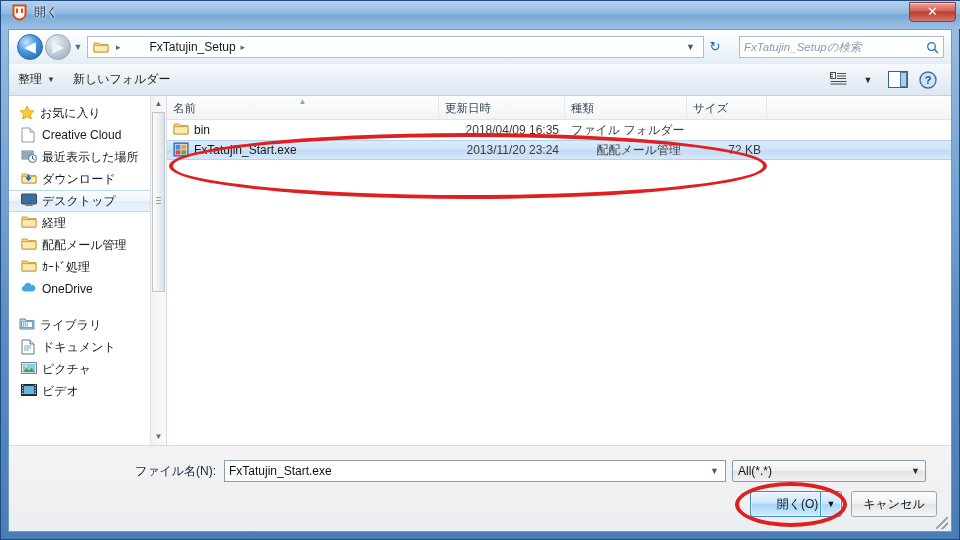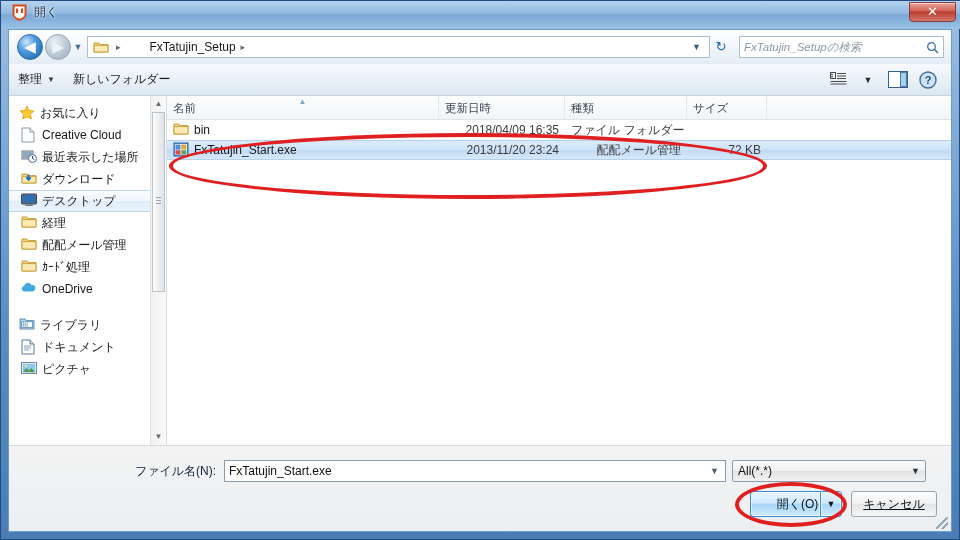--- a/index.html
+++ b/index.html
@@ -62,21 +62,21 @@
     display: flex; align-items: center; padding: 0 2px;
     font-size: 12px; color: #1a1a1a;
   }
   .crumb-folder-ico { width: 16px; height: 14px; margin: 0 2px 0 3px; position: relative; }
   .crumb-sep { color: #666; font-size: 9px; padding: 0 5px; }
   .crumb-item { color: #16191c; font-size: 12px; cursor: pointer; margin-left: 24px; }
   .crumb-caret { margin-left: auto; color: #3c5a7a; font-size: 9px; padding-right: 6px; cursor: pointer;}
   .refresh-btn { width: 22px; height: 22px; color:#1d6bb5; font-size: 13px; text-align:center; line-height:21px; cursor:pointer; }
 
   .searchbox {
-    width: 205px; height: 22px; margin-right: 7px; margin-left: 7px;
+    width: 205px; height: 22px; margin-right: 7px; margin-left: 13px;
     background: #ffffff; border: 1px solid #a9bdd4;
     display: flex; align-items: center; padding: 0 4px;
   }
   .searchbox .ph { flex: 1; font-size: 11.5px; color: #8d9aa8; font-style: italic; }
   .searchbox .mag { color: #3572b0; font-size: 13px; }
 
   
   .toolbar {
     position: absolute; left: 0; top: 34px; width: 100%; height: 32px;
     background: linear-gradient(180deg,#f6f9fc 0%, #e8eff7 55%, #dce7f2 100%);
@@ -189,21 +189,21 @@
     width: 22px;
     background: linear-gradient(180deg,#e9f4fd 0%, #cfe8fb 45%, #a9d6f6 52%, #cfeafd 100%);
     border: 1px solid #3c8ccd; border-radius: 0 3px 3px 0;
     font-size: 9px; color: #0b1620; display: flex; align-items: center; justify-content: center;
     box-shadow: inset 0 0 0 1px rgba(255,255,255,.6);
   }
   .plain-btn {
     width: 86px; height: 26px;
     background: linear-gradient(180deg,#fdfdfd 0%, #f2f2f2 46%, #e4e4e4 52%, #f6f6f6 100%);
     border: 1px solid #9aa5b0; border-radius: 3px;
-    font-size: 12px; color: #0b1620; display: flex; align-items: center; justify-content: center; cursor: pointer; text-decoration: underline;
+    font-size: 12px; color: #0b1620; display: flex; align-items: center; justify-content: center; cursor: pointer;
   }
   .grip {
     position: absolute; right: 3px; bottom: 2px; width: 12px; height: 12px;
     background:
       linear-gradient(135deg, transparent 45%, #9aa8b6 45%, #9aa8b6 55%, transparent 55%),
       linear-gradient(135deg, transparent 70%, #9aa8b6 70%, #9aa8b6 80%, transparent 80%);
   }
 
   
   .annot { position: absolute; border: 4px solid #e02020; border-radius: 50%; pointer-events: none; }
@@ -426,20 +426,30 @@
               <svg class="ico-svg" width="16" height="14" viewBox="0 0 16 14">
                 <rect x="0.5" y="1.5" width="15" height="11" fill="#e8f0f7" stroke="#6d8aa6"></rect>
                 <rect x="1.8" y="2.8" width="12.4" height="8.4" fill="#8ec8ea"></rect>
                 <path d="M2 11l3.5-4 2.6 2.7L10.4 7l3.6 4.2z" fill="#4f9a4f"></path>
                 <circle cx="5" cy="5" r="1.2" fill="#fbe27a"></circle>
               </svg>
             </span>
             <span>ピクチャ</span>
           </div>
 
+          <div class="nav-row indent">
+            <span class="nav-ico">
+              <svg class="ico-svg" width="16" height="14" viewBox="0 0 16 14">
+                <rect x="0.5" y="1.5" width="15" height="11" fill="#2b3a49" stroke="#1b2733"></rect>
+                <rect x="3" y="3" width="10" height="8" fill="#63b6e0"></rect>
+                <path d="M1 2.3h1.3M1 5h1.3M1 7.7h1.3M1 10.4h1.3M13.7 2.3H15M13.7 5H15M13.7 7.7H15M13.7 10.4H15" stroke="#e8eef3" stroke-width="1.1"></path>
+              </svg>
+            </span>
+            <span>ビデオ</span>
+          </div>
         </div>
 
         <div class="sb-scroll">
           <div class="sb-arrow">▲</div>
           <div class="sb-thumb">
             <div class="sb-grip"></div>
           </div>
           <div class="sb-arrow bot">▼</div>
         </div>
       </div>

